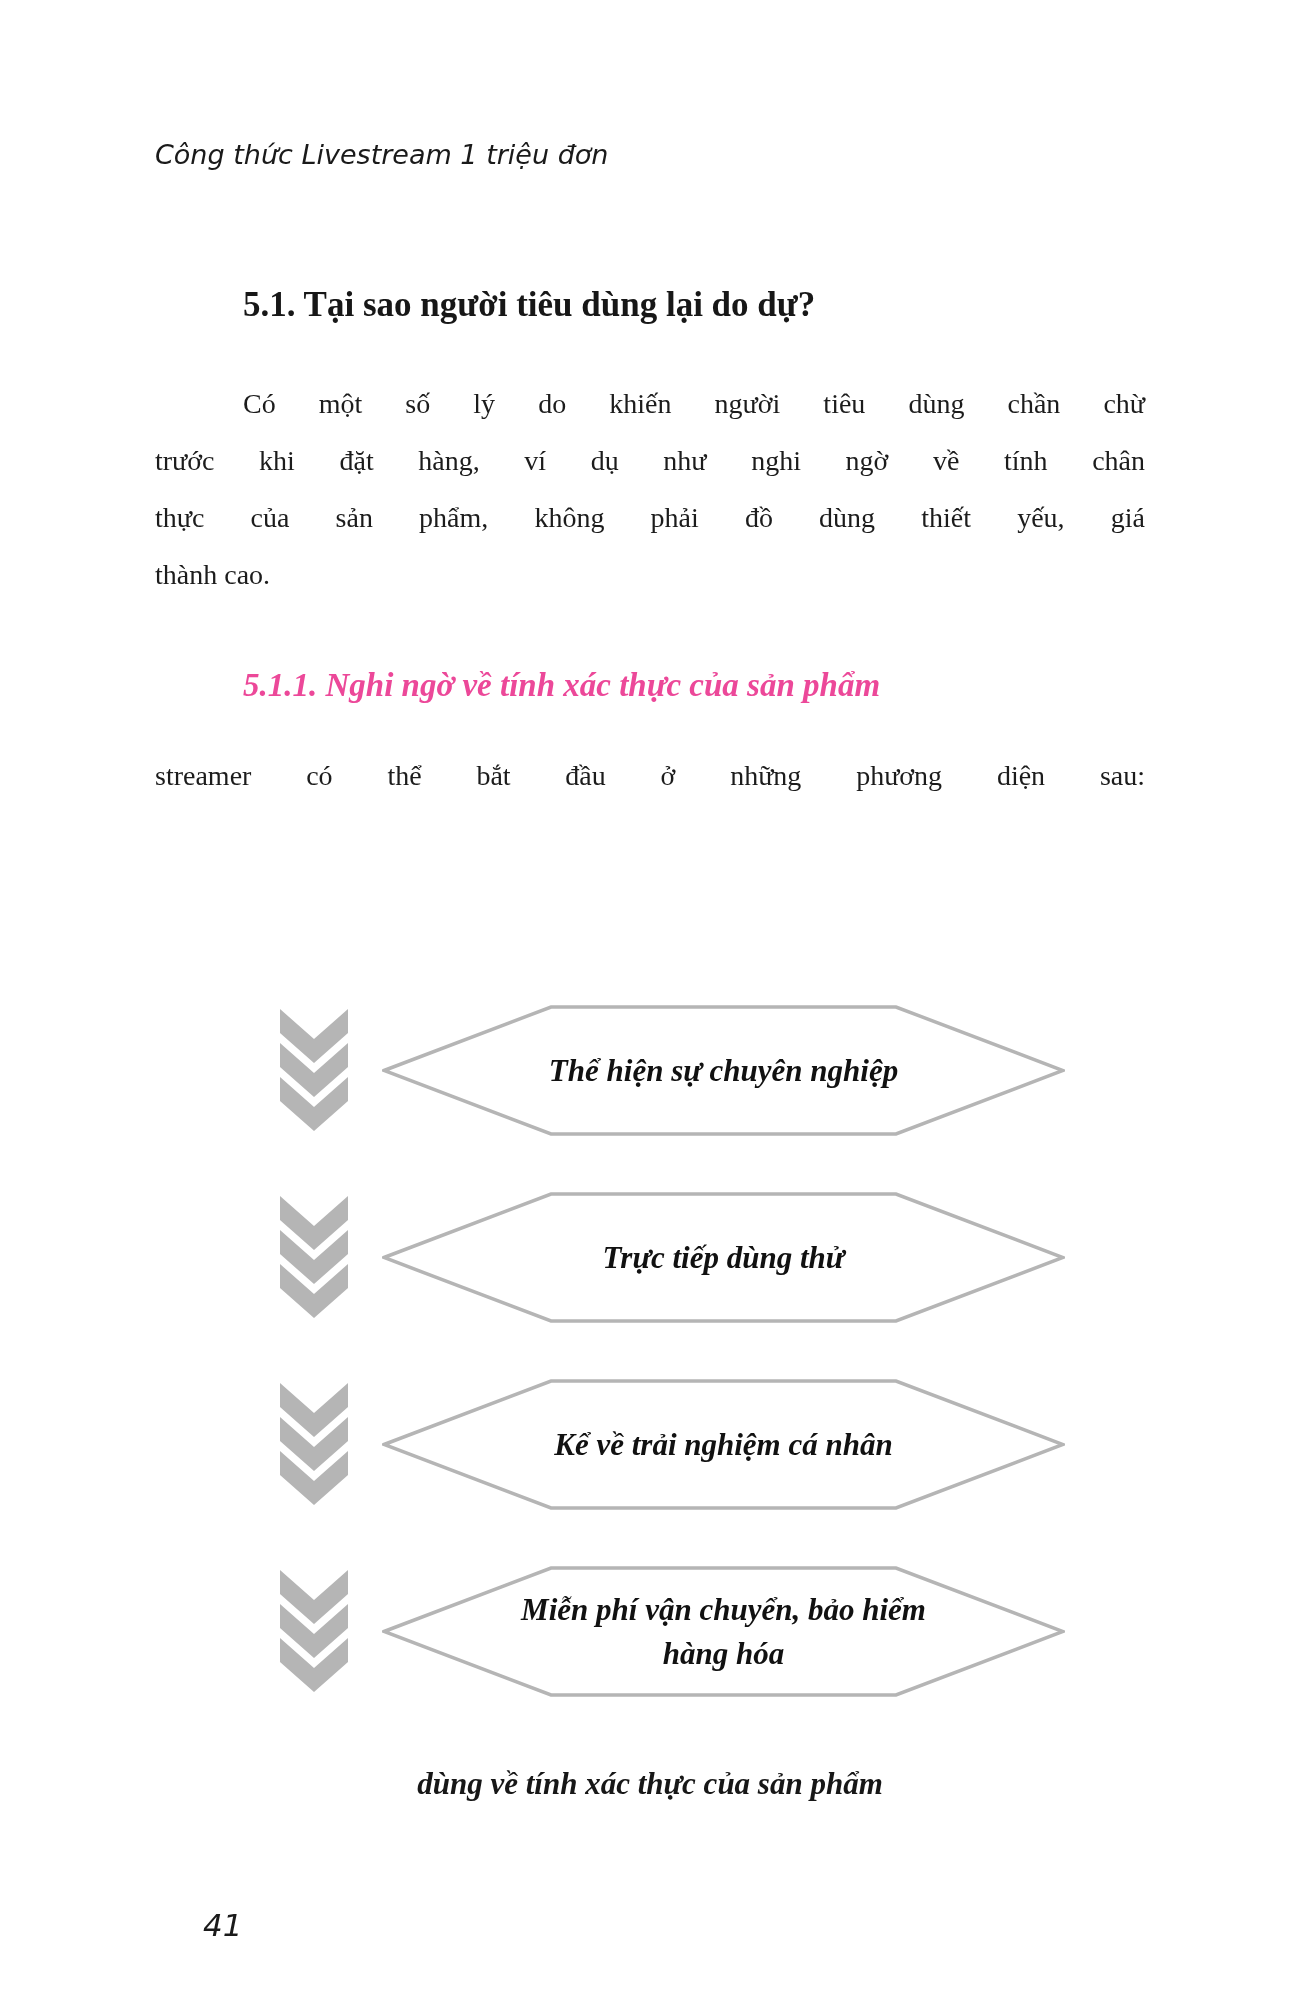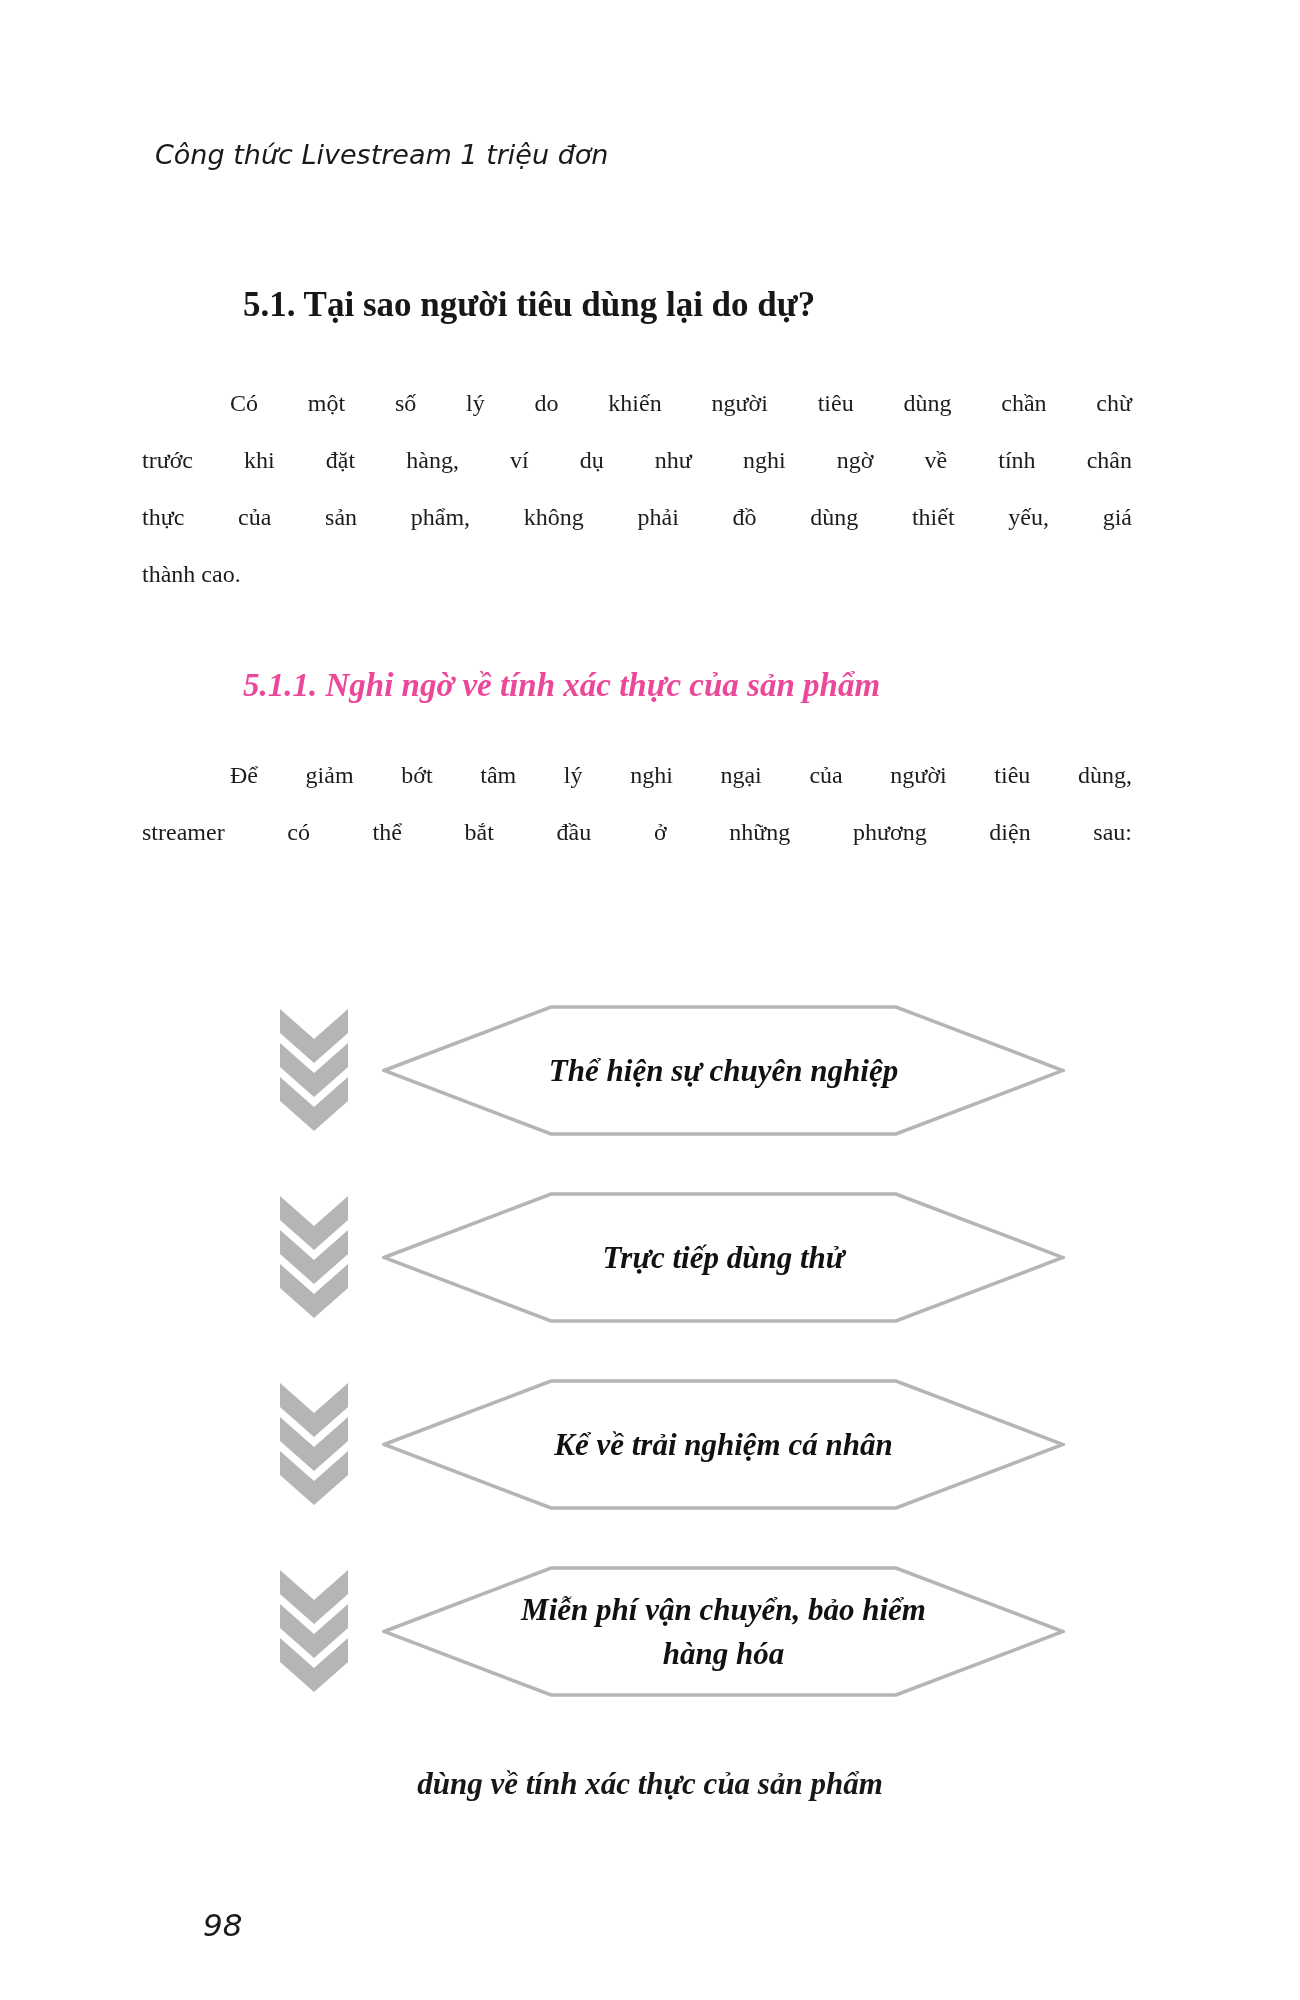--- a/index.html
+++ b/index.html
@@ -11,21 +11,21 @@
   }
   .running-header {
     position:absolute; left:155px; top:100px; width:700px;
     font-family:"DejaVu Sans","Liberation Sans",sans-serif;
     font-style:italic; font-size:27px; color:#1a1a1a;
   }
   .section-title {
     position:absolute; left:243px; top:246px; width:950px;
     font-size:35px; font-weight:bold; color:#171717;
   }
-  .para { position:absolute; left:142px; width:990px; font-size:24px; }
+  .para { position:absolute; left:155px; width:990px; font-size:28px; }
   .para .line { height:57px; line-height:57px; text-align:justify; text-align-last:justify; white-space:nowrap; }
   .para .line.first { text-indent:88px; }
   .para .line.last { text-align-last:left; }
   .para1 { top:336px; }
   .subsection-title {
     position:absolute; left:243px; top:628px; width:950px;
     font-size:33px; font-weight:bold; font-style:italic; color:#ec4899;
   }
   .para2 { top:708px; }
   .figure-ref { font-style:italic; }
@@ -65,21 +65,20 @@
   <div class="para para1">
     <div class="line first">Có một số lý do khiến người tiêu dùng chần chừ</div>
     <div class="line">trước khi đặt hàng, ví dụ như nghi ngờ về tính chân</div>
     <div class="line">thực của sản phẩm, không phải đồ dùng thiết yếu, giá</div>
     <div class="line last">thành cao.</div>
   </div>
 
   <div class="subsection-title">5.1.1. Nghi ngờ về tính xác thực của sản phẩm</div>
 
   <div class="para para2">
-    <div class="line first">Để giảm bớt tâm lý nghi ngại của người tiêu dùng,</div>
     <div class="line">streamer có thể bắt đầu ở những phương diện sau:</div>
   </div>
 
   <div class="figure-row row1">
     <div class="chevron-wrap">
       <svg viewBox="0 0 68 122" preserveAspectRatio="none">
         <polygon class="chev" points="0,0 34,30 68,0 68,24 34,54 0,24"></polygon>
         <polygon class="chev" points="0,34 34,64 68,34 68,58 34,88 0,58"></polygon>
         <polygon class="chev" points="0,68 34,98 68,68 68,92 34,122 0,92"></polygon>
       </svg>
@@ -145,15 +144,15 @@
       <div class="hex-label">
           <span>Miễn phí vận chuyển, bảo hiểm hàng hóa</span>
         </div>
     </div>
   </div>
 
   <div class="figure-caption">
     <div>dùng về tính xác thực của sản phẩm</div>
   </div>
 
-  <div class="page-number">98</div>
+  <div class="page-number">41</div>
 
 </div>
 
 </body></html>

